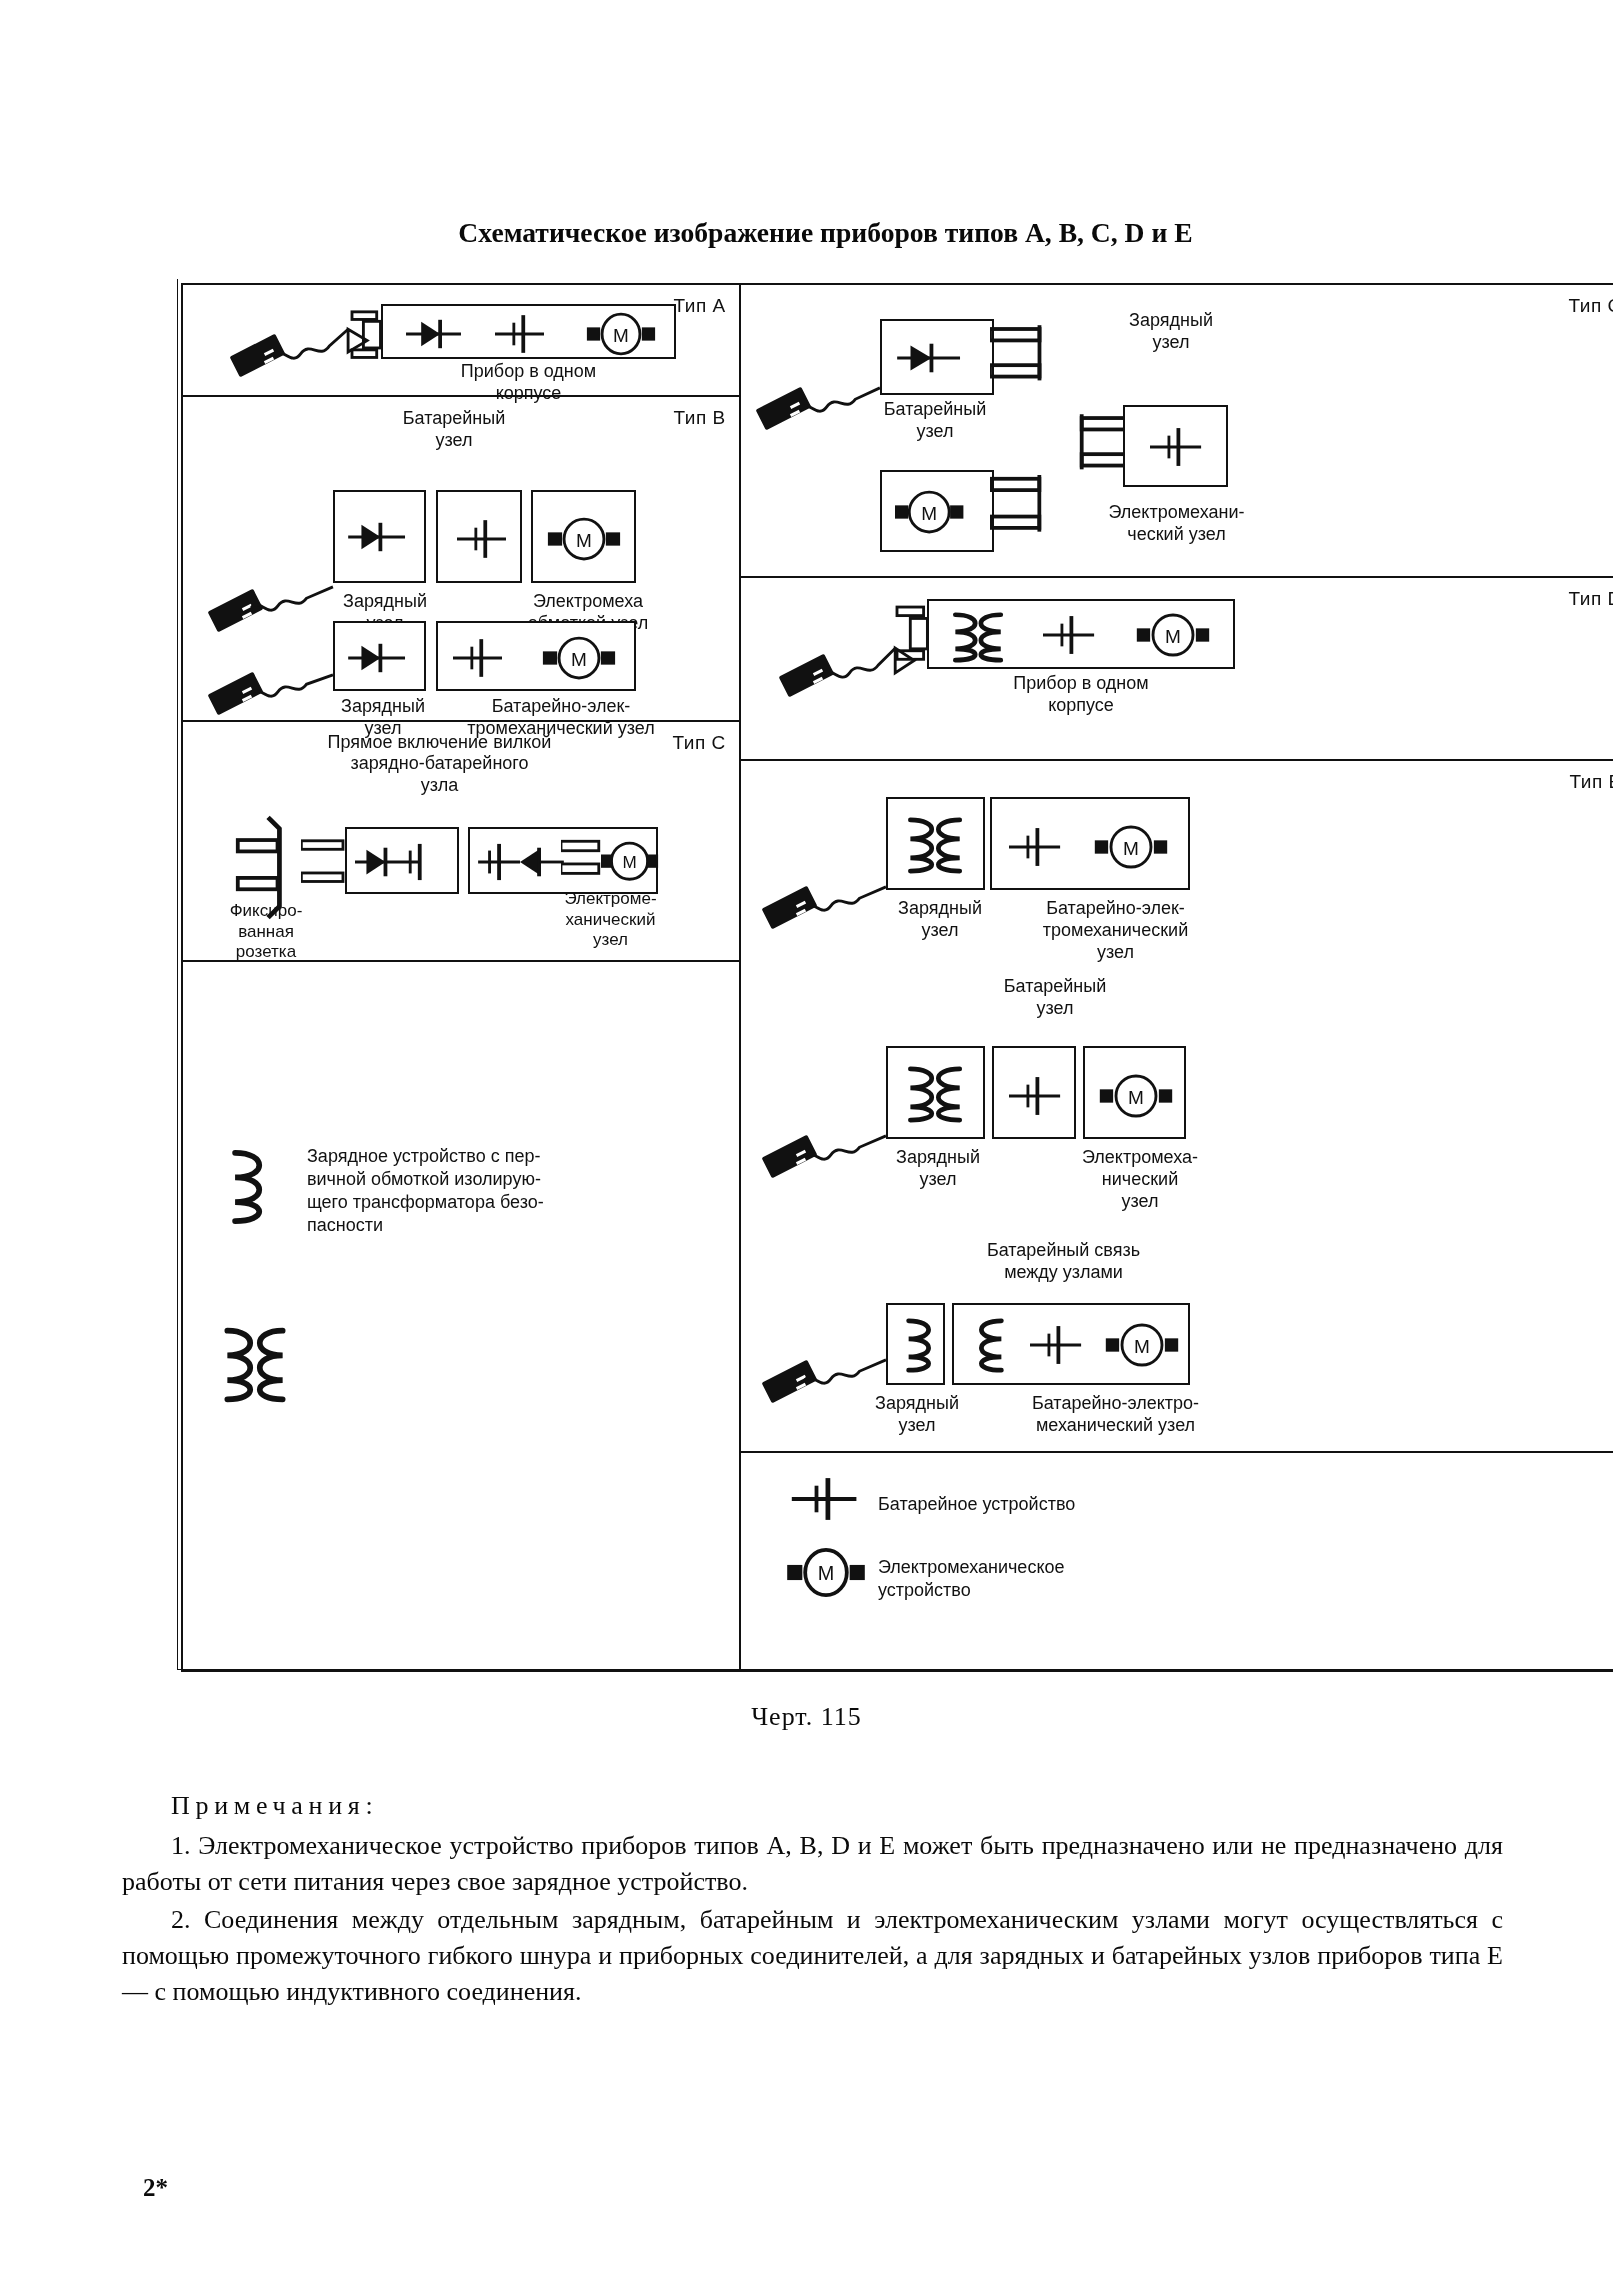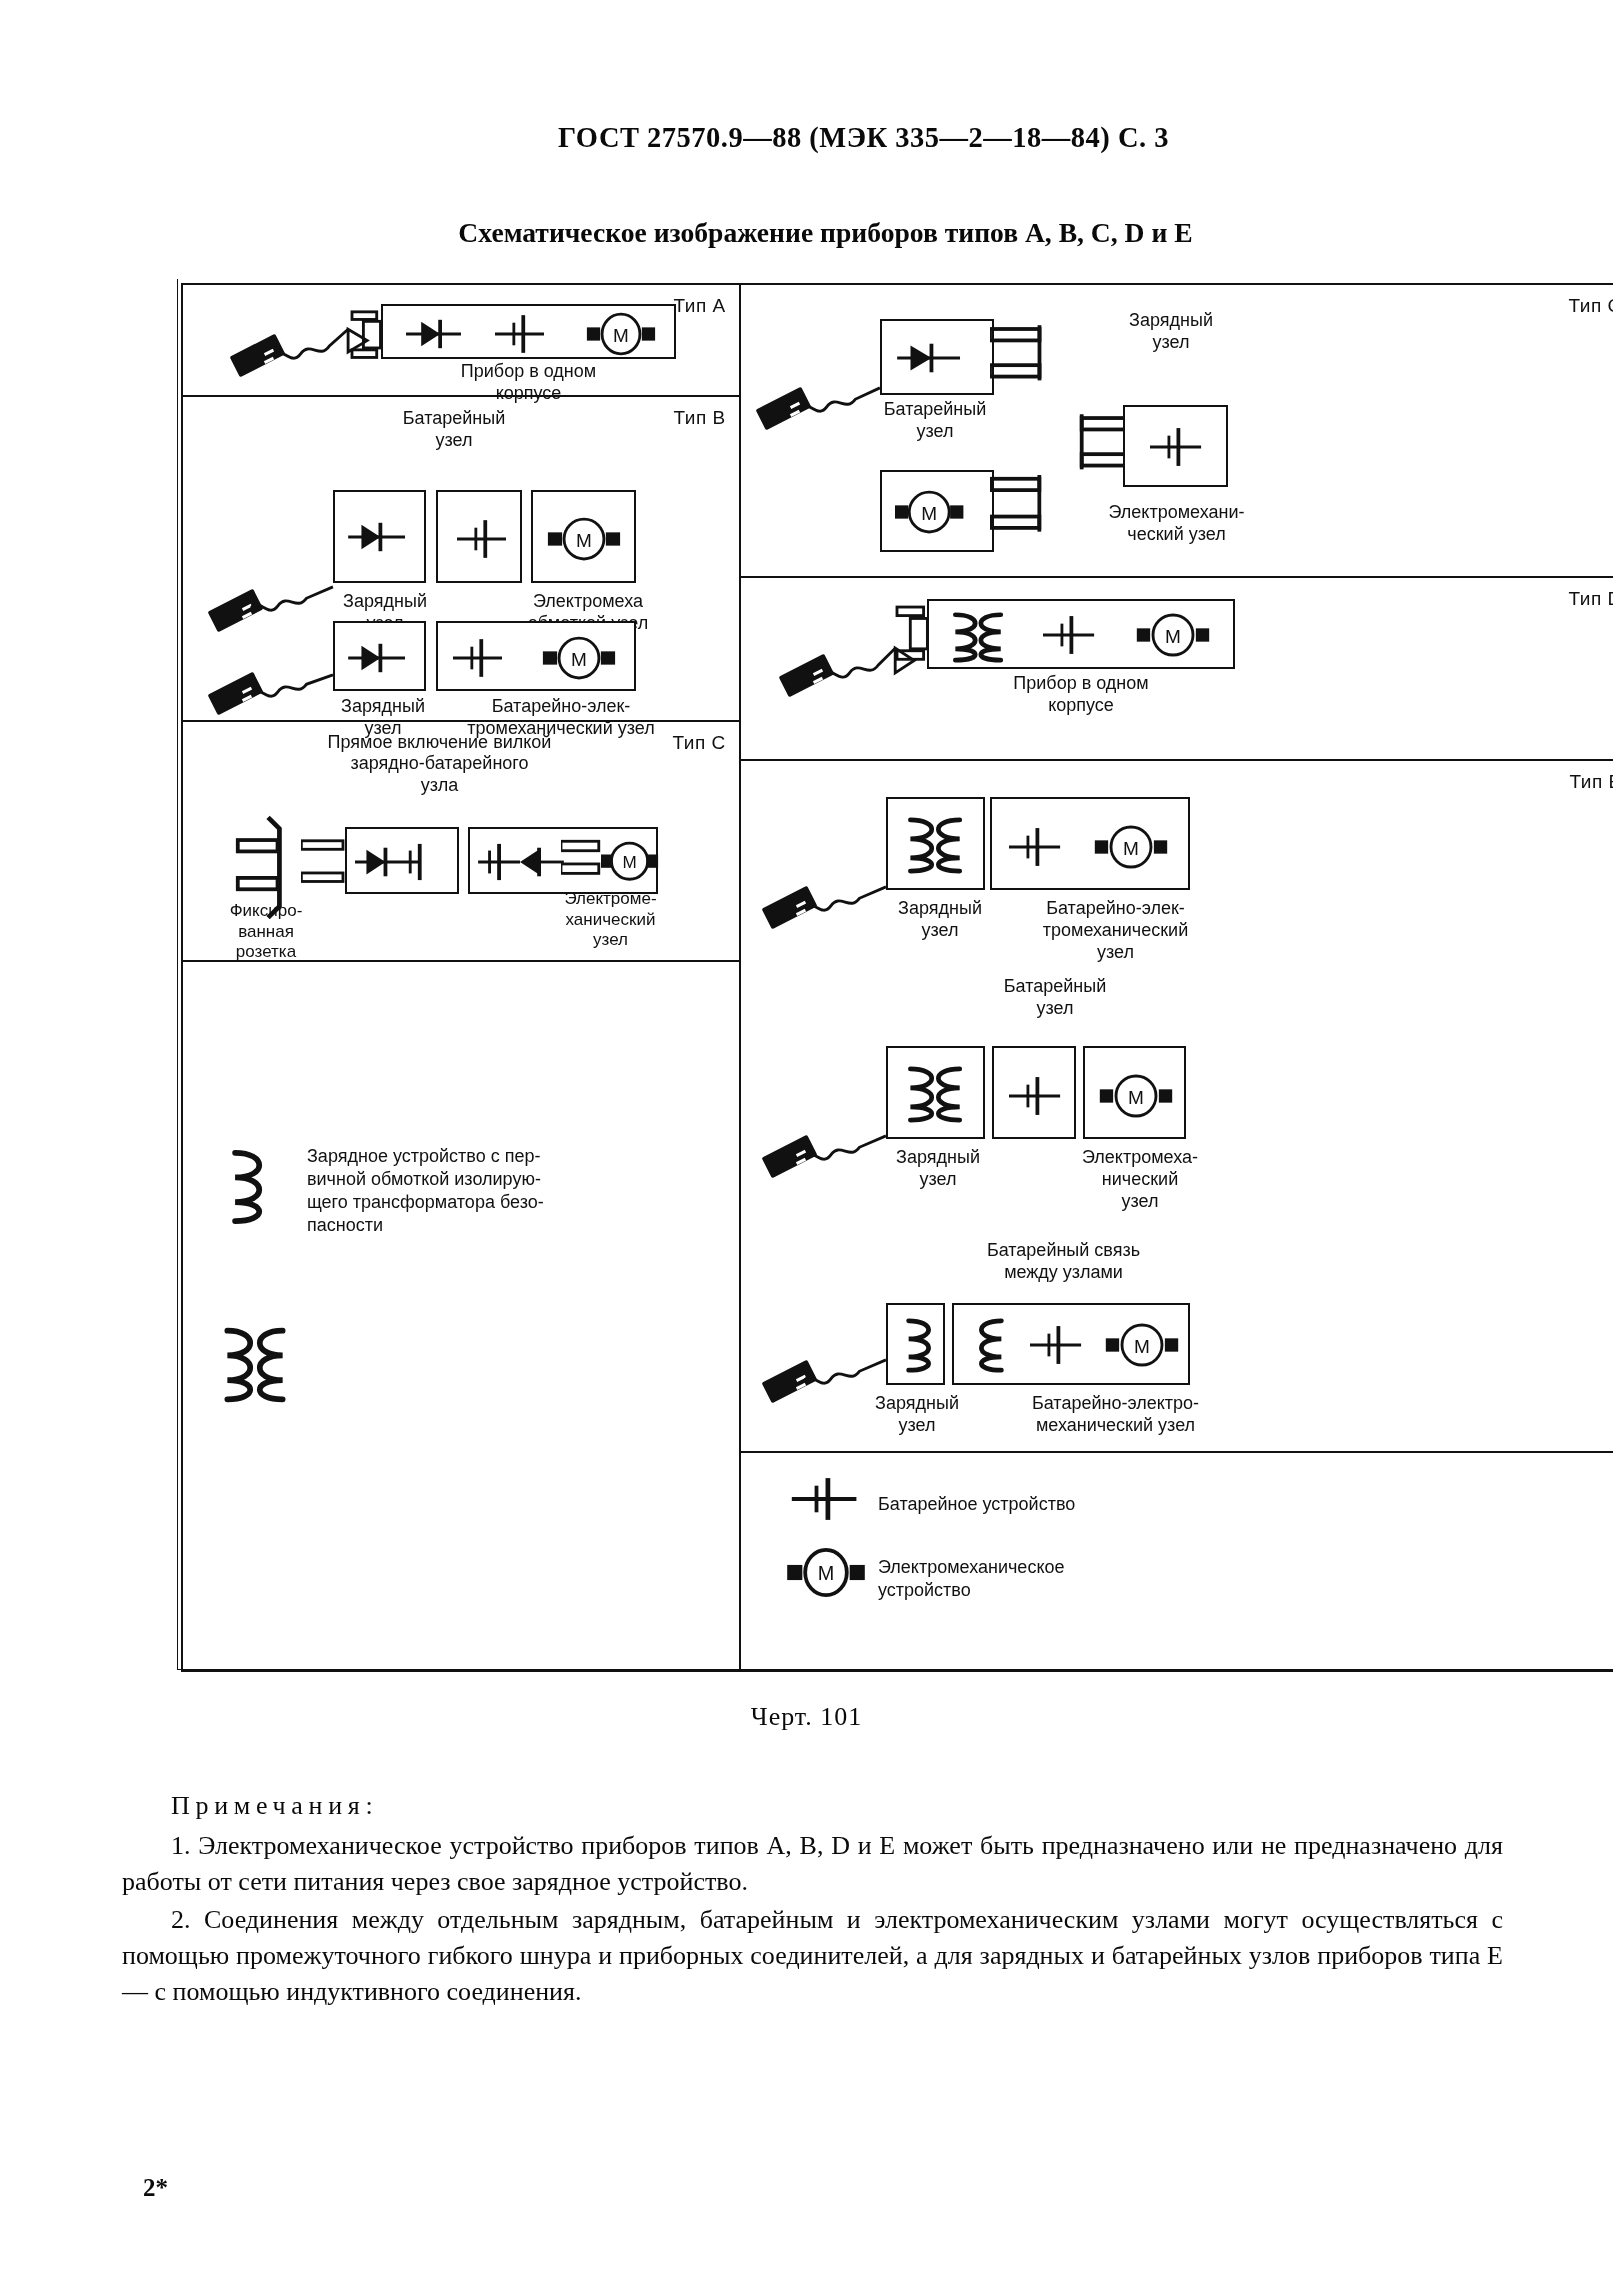--- a/index.html
+++ b/index.html
@@ -95,21 +95,20 @@
   .pagenum{
     position:absolute;left:143px;top:2174px;
     font-size:25px;font-weight:bold;
   }
 </style>
 </head>
 <body>
 
 <div class="page">
 
-  <div class="hdr">ГОСТ 27570.9—88 (МЭК 335—2—18—84) С. 3</div>
   <div class="fig-title">Схематическое изображение приборов типов A, B, C, D и E</div>
 
   <div class="frame">
 
     <div class="colL">
 
       <div class="cell" style="height:112px">
         <div class="tip">Тип A</div>
 
         <div class="plug" style="left:49px;top:59px;">
@@ -611,21 +610,21 @@
               <path d="M70,20 L86,20 L86,36 L70,36 Z" fill="#111"></path>
             </svg>
           </div>
           <div class="txt" style="padding-top:9.5px">Электромеханическое
 устройство</div>
         </div>
       </div>
     </div>
   </div>
 
-  <div class="chert">Черт. 101</div>
+  <div class="chert">Черт. 115</div>
 
   <div class="notes">
     <div class="nt-head">Примечания:</div>
     <p class="ind">1. Электромеханическое устройство приборов  типов A, B, D и E  может быть предназначено или не предназначено для работы от сети питания через свое зарядное устройство.</p>
     <p class="ind">2. Соединения между отдельным зарядным, батарейным  и электромеханическим  узлами  могут  осуществляться с помощью  промежуточного  гибкого шнура и приборных соединителей, а для зарядных и батарейных  узлов приборов типа E — с помощью индуктивного соединения.</p>
   </div>
 
   <div class="pagenum">2*</div>
 </div>
 

